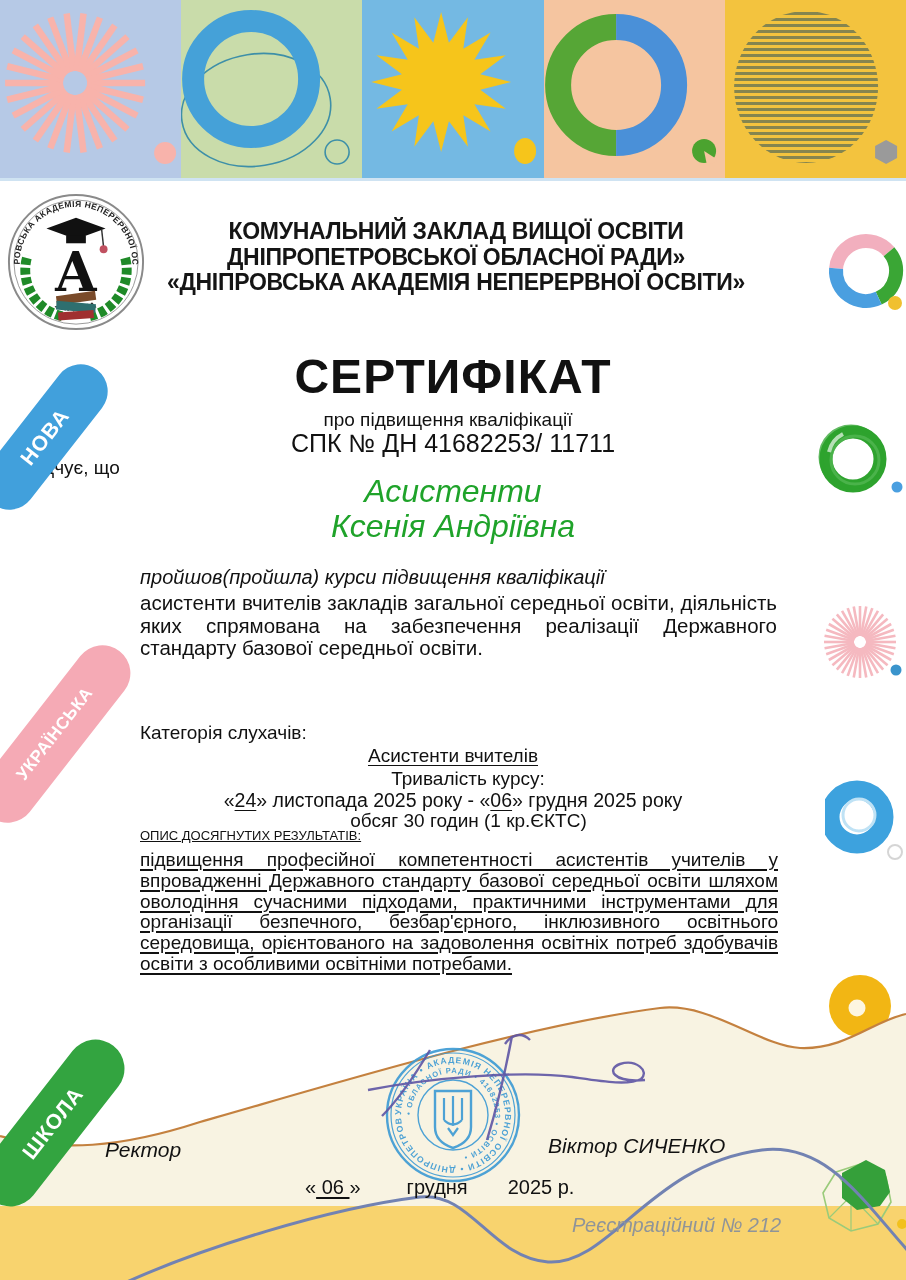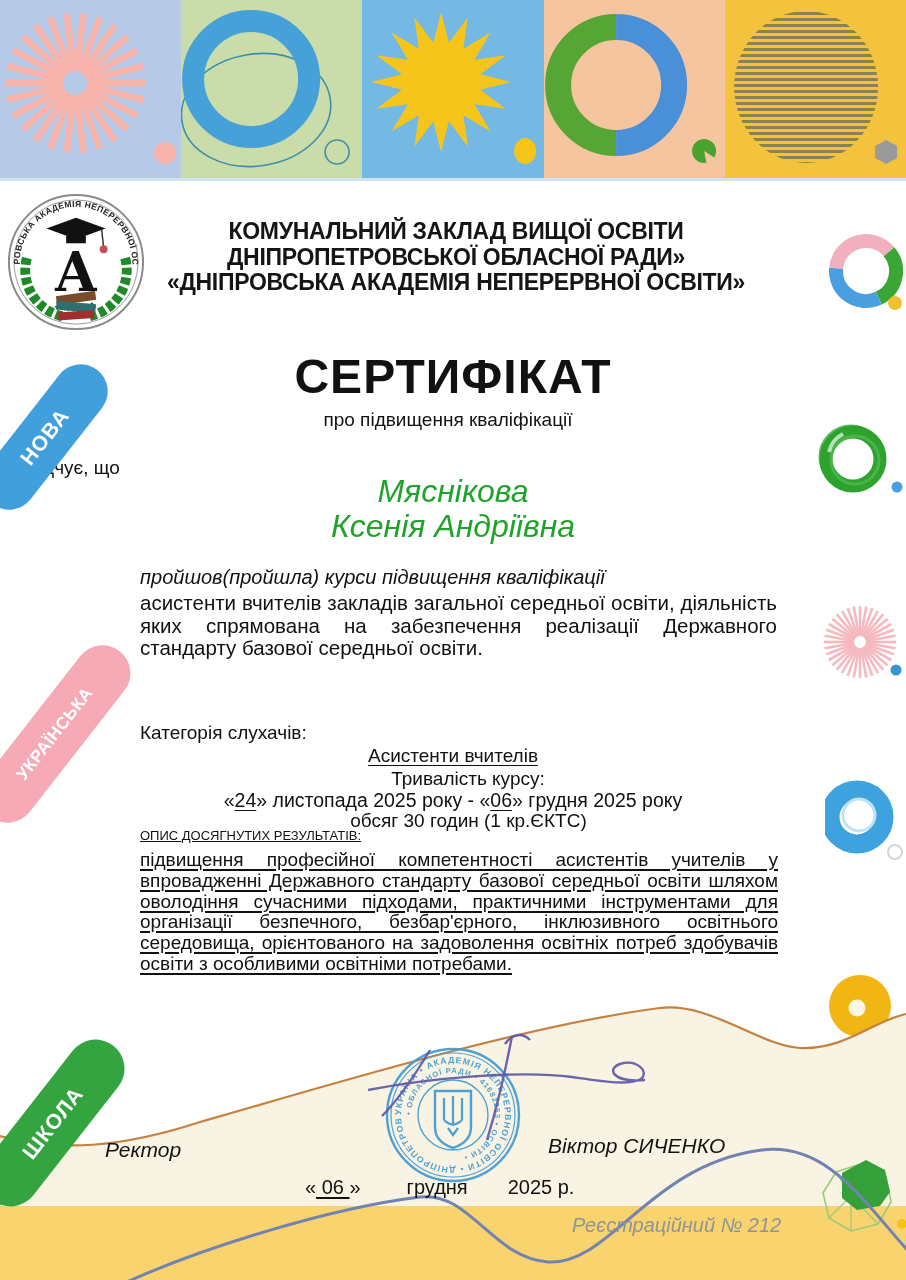--- a/index.html
+++ b/index.html
@@ -164,22 +164,23 @@
   </div>
 
   <div class="org-header">
     <div>КОМУНАЛЬНИЙ ЗАКЛАД ВИЩОЇ ОСВІТИ</div>
     <div>ДНІПРОПЕТРОВСЬКОЇ ОБЛАСНОЇ РАДИ»</div>
     <div>«ДНІПРОВСЬКА АКАДЕМІЯ НЕПЕРЕРВНОЇ ОСВІТИ»</div>
   </div>
 
   <div class="cert-title">СЕРТИФІКАТ</div>
   <div class="cert-sub">про підвищення кваліфікації</div>
+  <div class="cert-num">СПК № ДН 41682253/ 11711</div>
   <div class="cert-cert">засвідчує, що</div>
-  <div class="name1" style="color:#1fa32a">Мяснікова</div>
+  <div class="name1" style="color:#1fa32a">Асистенти</div>
   <div class="name2" style="color:#1fa32a">Ксенія Андріївна</div>
 
   <div class="passed">пройшов(пройшла) курси підвищення кваліфікації</div>
   <div class="course">асистенти вчителів закладів загальної середньої освіти, діяльність яких спрямована на забезпечення реалізації Державного стандарту базової середньої освіти.</div>
   <div class="cat-label">Категорія слухачів:</div>
   <div class="cat-value">Асистенти вчителів</div>
   <div class="dur-label">Тривалість курсу:</div>
   <div class="dates"><span>«</span><span class="under">24</span><span>» листопада 2025 року - «</span><span class="under">06</span><span>» грудня 2025 року</span></div>
   <div class="volume">обсяг 30 годин (1 кр.ЄКТС)</div>
   <div class="res-label">ОПИС ДОСЯГНУТИХ РЕЗУЛЬТАТІВ:</div>

